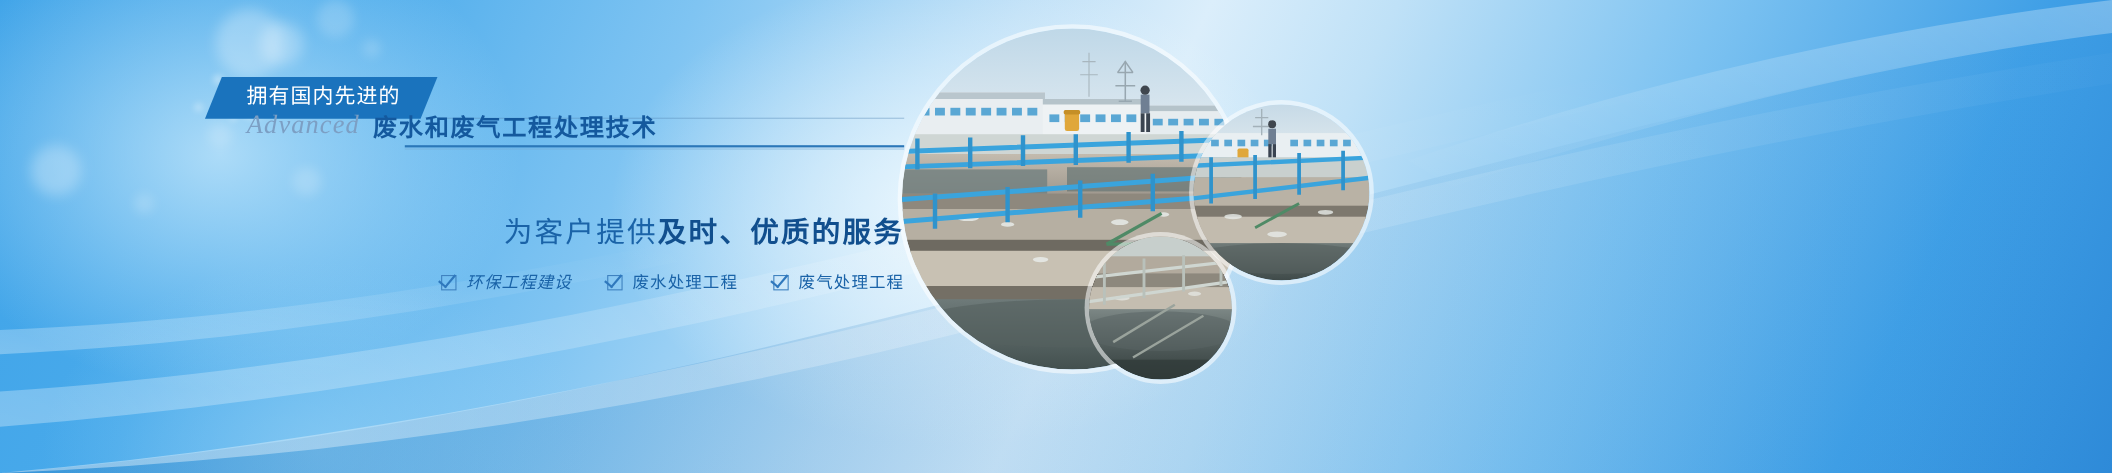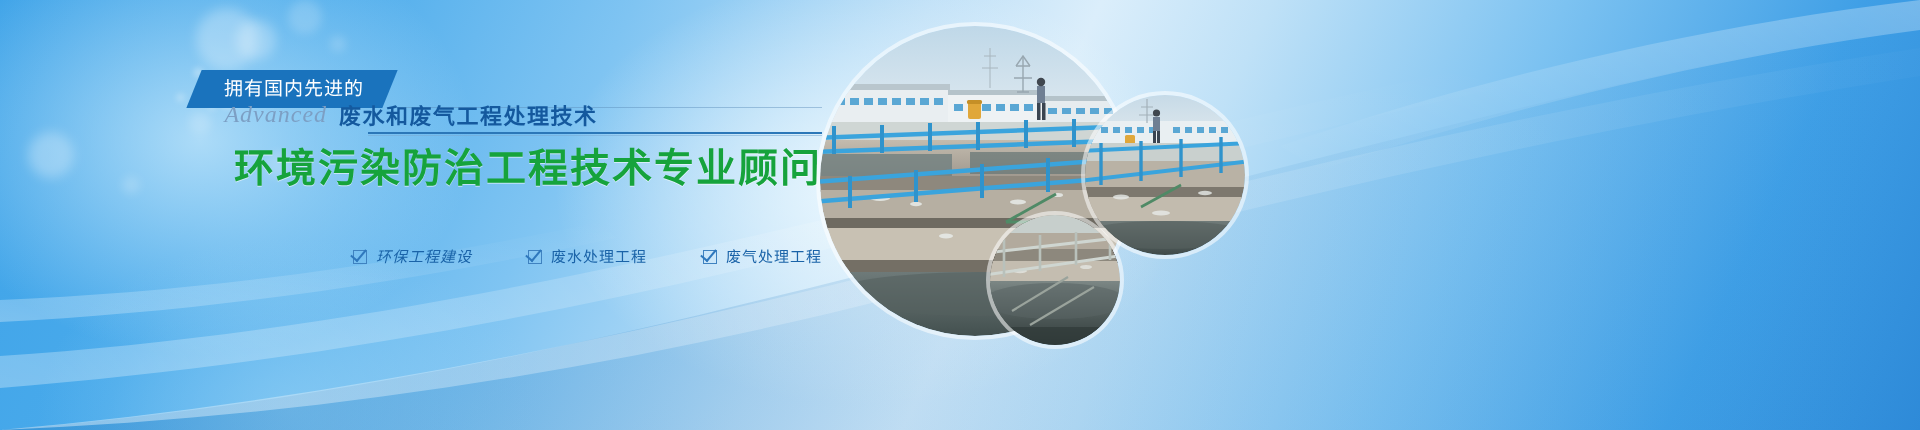--- a/index.html
+++ b/index.html
@@ -201,21 +201,21 @@
   .checks {
     position: absolute;
     left: 0;
     top: 245px;
     width: 822px;
     text-align: right;
     white-space: nowrap;
   }
   .check-item {
     display: inline-block;
-    margin-left: 56px;
+    margin-left: 32px;
     font-size: 15px;
     color: #1a63a8;
     letter-spacing: 1px;
     vertical-align: middle;
   }
   .check-item:first-child { margin-left: 0; font-style: italic; }
   .check-box {
     display: inline-block;
     width: 15px; height: 15px;
     position: relative;
@@ -315,22 +315,24 @@
 
     <div class="row-two">
       <span class="script-advanced">Advanced</span><span class="zh-blue">废水和废气工程处理技术</span>
     </div>
 
     <div class="rule-double">
       <div class="l1"></div>
       <div class="l2"></div>
     </div>
 
-    <div class="headline-green">环境污染防治工程技术专业顾问</div>
-
+
+    <div class="subline">
+      <span class="light">为客户提供</span><span class="strong">及时、优质的服务</span>
+    </div>
 
     <div class="checks" id="feature-list"><span class="check-item"><span class="check-box"><span class="bx"></span><span class="tk"></span></span><span>环保工程建设</span></span><span class="check-item"><span class="check-box"><span class="bx"></span><span class="tk"></span></span><span>废水处理工程</span></span><span class="check-item"><span class="check-box"><span class="bx"></span><span class="tk"></span></span><span>废气处理工程</span></span></div>
   </div>
 
   <div class="photo photo-main">
     <svg width="310" height="310" viewBox="0 0 310 310">
       <defs>
         <linearGradient id="sky1" x1="0" y1="0" x2="0" y2="1">
           <stop offset="0%" stop-color="#bfd8e8"></stop>
           <stop offset="55%" stop-color="#d7e5ee"></stop>

